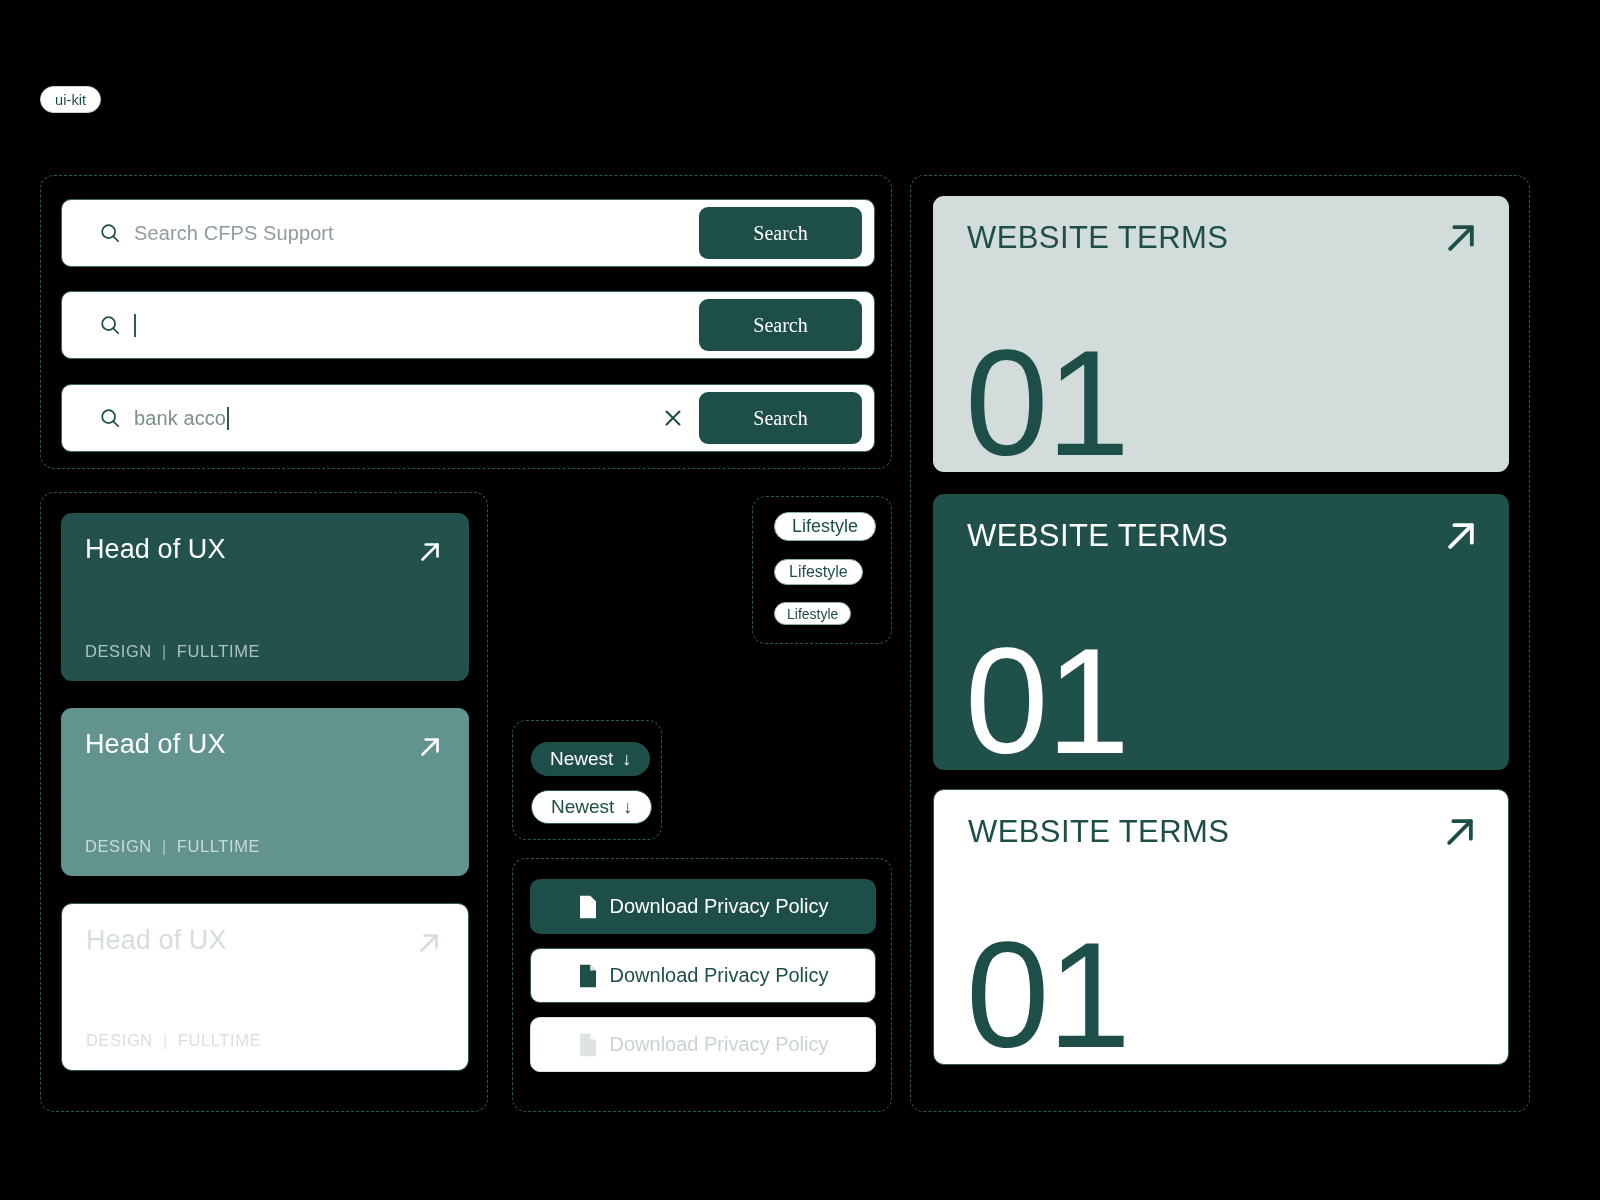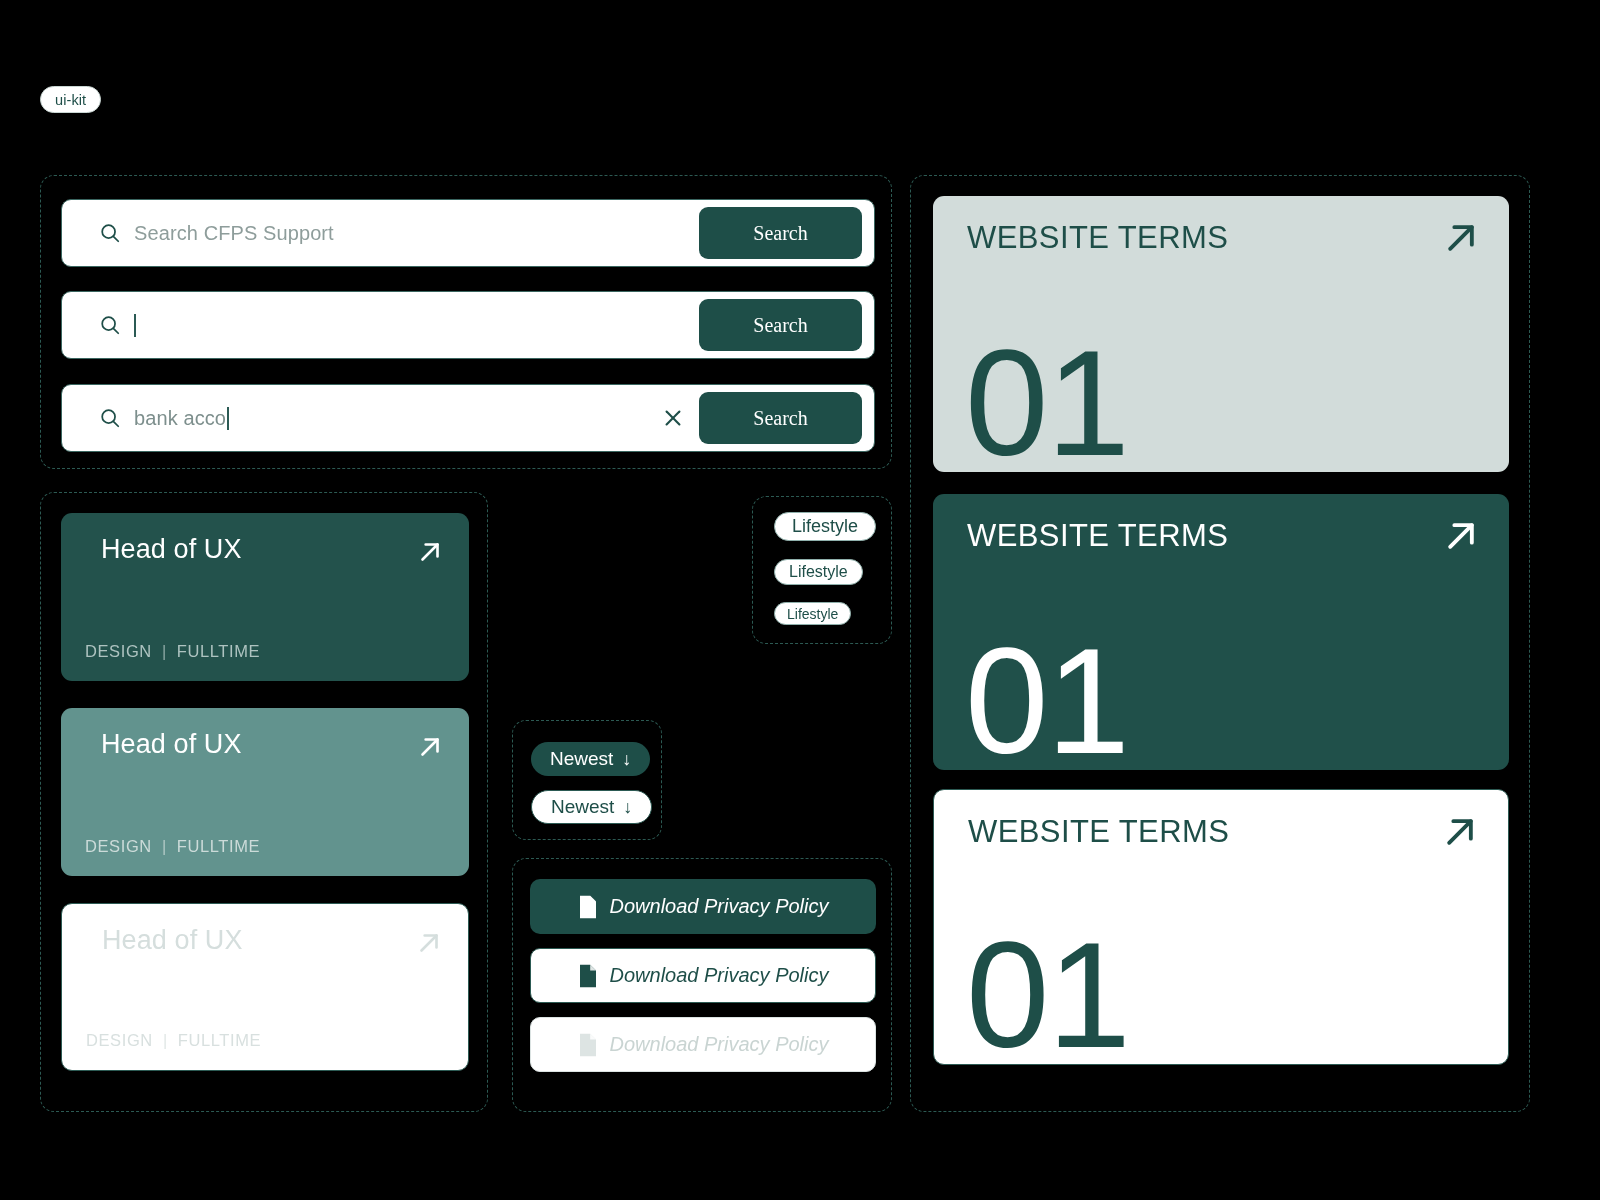--- a/index.html
+++ b/index.html
@@ -117,21 +117,21 @@
 
   
   #frame-jobs { left: 40px; top: 492px; width: 448px; height: 620px; }
 
   .job-card {
     position: absolute;
     left: 20px;
     width: 408px;
     height: 168px;
     border-radius: 11px;
-    padding: 22px 24px 20px 40px;
+    padding: 22px 24px 20px 24px;
   }
   .job-card.j1 { top: 20px; background: #23524c; }
   .job-card.j2 { top: 215px; background: #62938e; }
   .job-card.j3 { top: 410px; background: #ffffff; border: 1.4px solid #2c5a53; }
 
   .job-top {
     display: flex;
     align-items: flex-start;
     justify-content: space-between;
   }
@@ -214,21 +214,20 @@
     width: 346px;
     height: 55px;
     border-radius: 10px;
     display: flex;
     align-items: center;
     justify-content: center;
     gap: 12px;
     font-size: 20px;
     cursor: pointer;
     font-family: "Liberation Sans", sans-serif;
-    font-style: italic;
   }
   .dl-btn.d1 { top: 20px; background: #1e4e48; color: #ffffff; border: none; }
   .dl-btn.d2 { top: 89px; background: #ffffff; color: #1e4e48; border: 1.3px solid #2c5a53; }
   .dl-btn.d3 { top: 158px; background: #ffffff; color: #c9d4d2; border: 1.3px solid #dbe3e2; }
 
   .pdf-ico { width: 20px; height: 24px; flex: 0 0 auto; }
   .pdf-ico svg { display: block; }
   .dl-btn.d1 .pdf-ico { color: #ffffff; }
   .dl-btn.d2 .pdf-ico { color: #1e4e48; }
   .dl-btn.d3 .pdf-ico { color: #dde4e3; }

